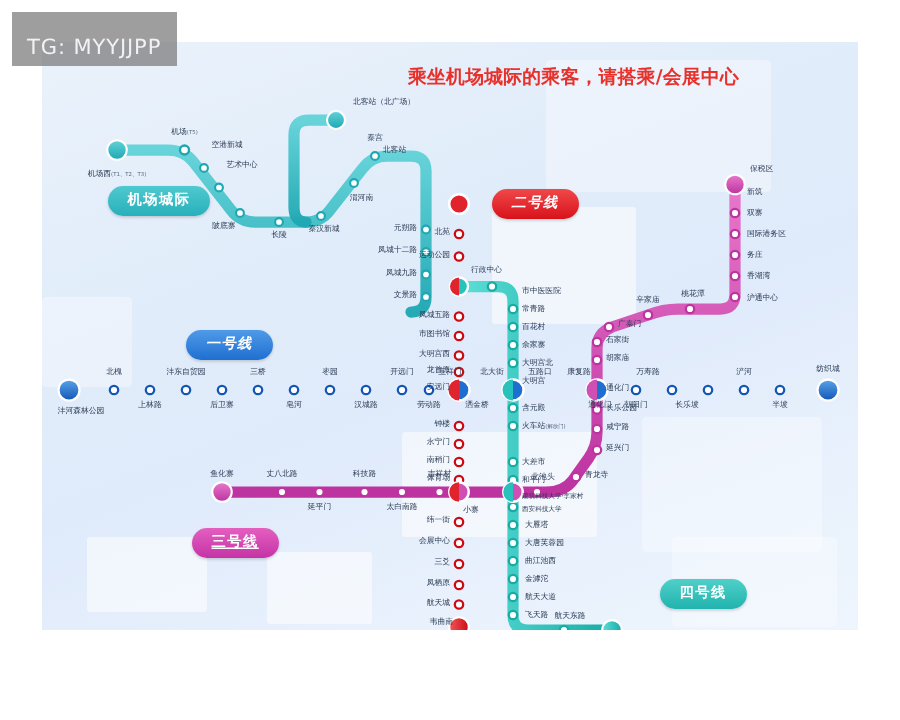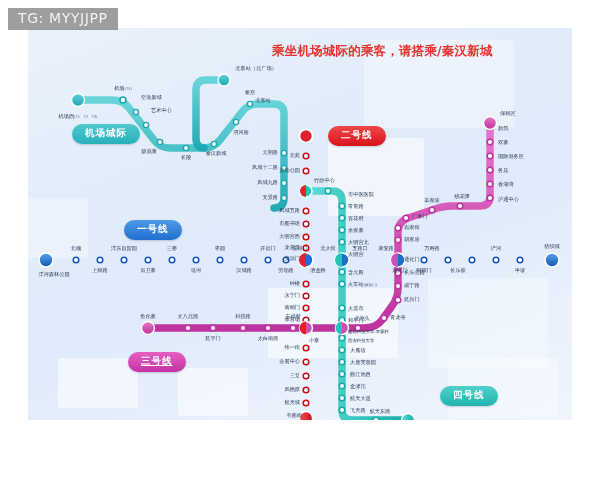--- a/index.html
+++ b/index.html
@@ -15,21 +15,21 @@
   .blob{position:absolute;background:rgba(255,255,255,.55);border-radius:2px;}
   .blob2{position:absolute;background:rgba(255,255,255,.35);border-radius:3px;}
 
   
   #title{position:absolute;left:36px;top:42px;font-size:15px;font-weight:bold;
          color:#15304f;letter-spacing:.5px;white-space:nowrap;}
   #notice{position:absolute;left:272px;top:43px;font-size:12.5px;font-weight:bold;
           color:#e8312b;letter-spacing:.2px;white-space:nowrap;}
 
   
-  #tg{position:absolute;left:8px;top:8px;padding:2px 10px 4px 10px;
+  #tg{position:absolute;left:8px;top:8px;padding:16px 10px 4px 10px;
       background:rgba(120,120,120,.72);color:#f2f2f2;font-size:14px;letter-spacing:.6px;}
   #site{position:absolute;right:4px;bottom:8px;padding:5px 14px 6px 14px;
         background:rgba(150,150,150,.70);color:#f4f4f4;font-size:15px;letter-spacing:.5px;}
 
   
   svg#lines{position:absolute;left:0;top:0;width:544px;height:392px;}
 
   
   .lbl{position:absolute;font-size:5.2px;color:#2a3b55;white-space:nowrap;
        line-height:1.05;font-family:"DejaVu Sans","Liberation Sans",sans-serif;
@@ -37,21 +37,21 @@
   .lbl.r{transform:translate(0,-50%);}           
   .lbl.l{transform:translate(-100%,-50%);}       
   .lbl.c{transform:translate(-50%,0);}
   .lbl .sub{font-size:3.6px;color:#55657d;}
 
   
   .badge{position:absolute;border-radius:11px;color:#fff;font-size:9.5px;font-weight:bold;
          padding:3px 13px 4px 13px;white-space:nowrap;letter-spacing:1px;
          box-shadow:0 1px 2px rgba(0,0,0,.18);}
   .b-air{background:linear-gradient(180deg,#4fc9cf,#27b0bb);}
-  .b-l1 {background:linear-gradient(180deg,#4f9ae8,#1f6fd0);}
+  .b-l1 {background:linear-gradient(180deg,#4f9ae8,#1f6fd0);font-style:italic;}
   .b-l2 {background:linear-gradient(180deg,#f0484a,#d8121a);}
   .b-l3 {background:linear-gradient(180deg,#e45fc0,#c533a6);text-decoration:underline;}
   .b-l4 {background:linear-gradient(180deg,#4fd0c8,#21b3ae);font-family:Liberation Serif, serif;}
 </style>
 </head>
 <body>
 
 <div id="root">
 
   <div id="map">
@@ -347,22 +347,22 @@
     <div class="lbl r" style="left:322px;top:323px;"><span>大雁塔</span></div>
     <div class="lbl r" style="left:322px;top:335px;"><span>大唐芙蓉园</span></div>
     <div class="lbl r" style="left:322px;top:347px;"><span>曲江池西</span></div>
     <div class="lbl r" style="left:322px;top:359px;"><span>金滹沱</span></div>
     <div class="lbl r" style="left:322px;top:371px;"><span>航天大道</span></div>
     <div class="lbl r" style="left:322px;top:383px;"><span>飞天路</span></div>
     <div class="lbl c" style="left:352px;top:381px;"><span>航天东路</span></div>
 
     <div class="badge b-air" style="left:44px;top:96px;"><span>机场城际</span></div>
     <div class="badge b-l1" style="left:96px;top:192px;"><span>一号线</span></div>
-    <div class="badge b-l2" style="left:300px;top:98px;"><span>二号线</span></div>
+    <div class="badge b-l2" style="left:300px;top:98px;font-style:italic;"><span>二号线</span></div>
     <div class="badge b-l3" style="left:100px;top:324px;"><span>三号线</span></div>
     <div class="badge b-l4" style="left:412px;top:358px;"><span>四号线</span></div>
   </div>
 
-  <div id="notice">乘坐机场城际的乘客，请搭乘/秦汉新城</div>
+  <div id="notice">乘坐机场城际的乘客，请搭乘/会展中心</div>
 
   <div id="tg">TG: MYYJJPP</div>
 
 </div>
 
 </body></html>

